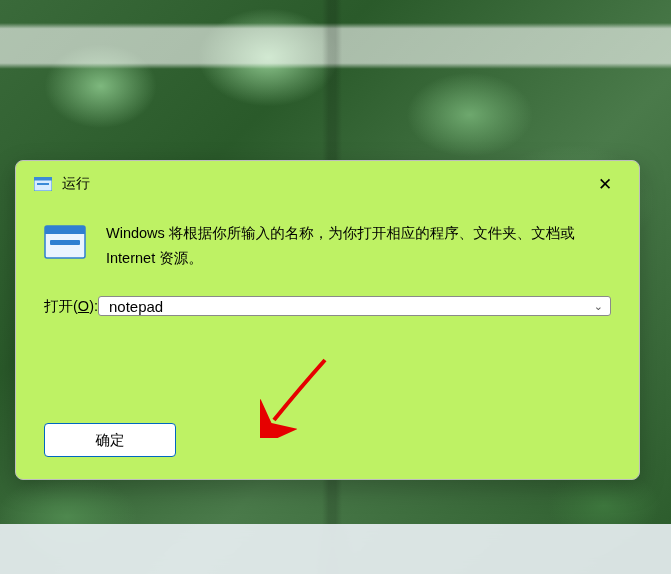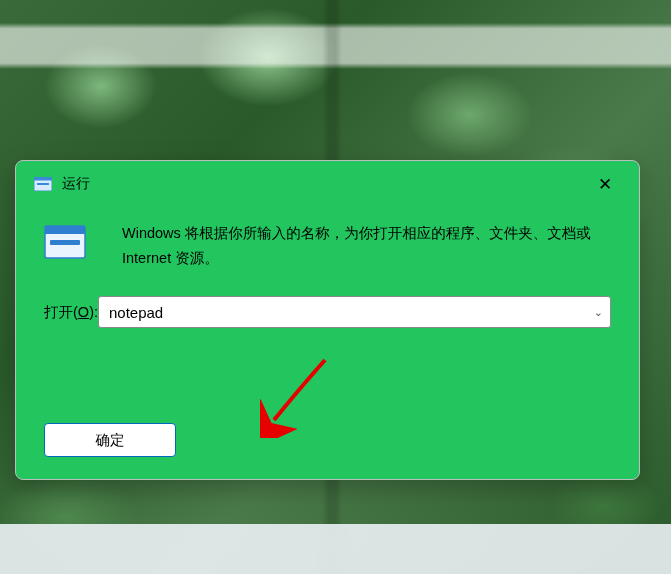--- a/index.html
+++ b/index.html
@@ -40,21 +40,21 @@
       height: 50px;
       background: rgba(240,245,250,0.88);
       backdrop-filter: blur(8px);
     }
     .run-dialog {
       position: absolute;
       left: 15px;
       top: 160px;
       width: 625px;
       height: 320px;
-      background: #22c55e;
+      background: #bef264;
       border: 1px solid #bdbdbd;
       border-radius: 8px;
       box-shadow: 0 8px 24px rgba(0,0,0,0.25);
       display: flex;
       flex-direction: column;
     }
     .titlebar {
       display: flex;
       align-items: center;
       padding: 8px 12px 4px 18px;
@@ -81,21 +81,21 @@
       border-radius: 4px;
     }
     .close-x { font-size: 17px; font-weight: 300; line-height: 1; }
     .content {
       padding: 18px 28px 0 28px;
       flex: 1;
     }
     .desc-row {
       display: flex;
       align-items: flex-start;
-      gap: 36px;
+      gap: 20px;
       margin-bottom: 26px;
     }
     .run-icon {
       width: 42px;
       height: 34px;
       flex-shrink: 0;
       margin-top: 4px;
     }
     .desc-text {
       font-size: 14.5px;
@@ -111,21 +111,21 @@
       color: #000;
       white-space: nowrap;
     }
     .open-label u { text-decoration: underline; }
     .combo {
       flex: 1;
       position: relative;
     }
     .combo-input {
       width: 100%;
-      height: 32px;
+      height: 20px;
       border: 1px solid #8a8a8a;
       border-radius: 3px;
       padding: 0 30px 0 10px;
       font-size: 15px;
       font-family: inherit;
       outline: none;
       color: #000;
     }
     .combo-chevron {
       position: absolute;

